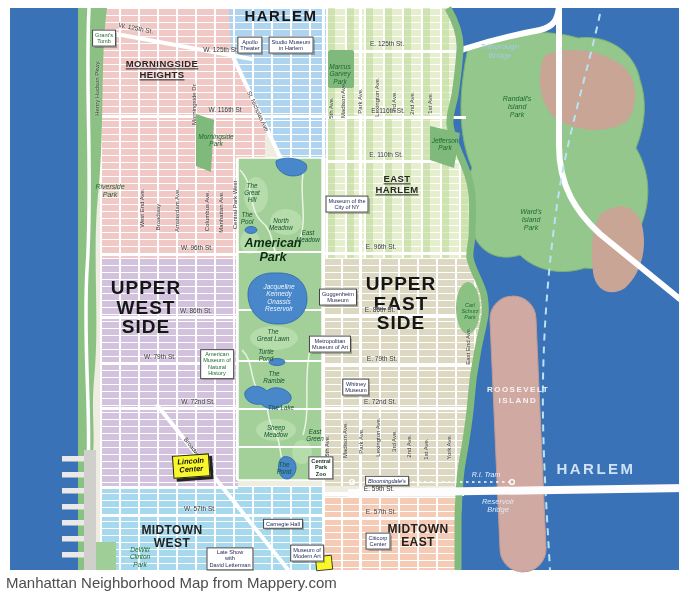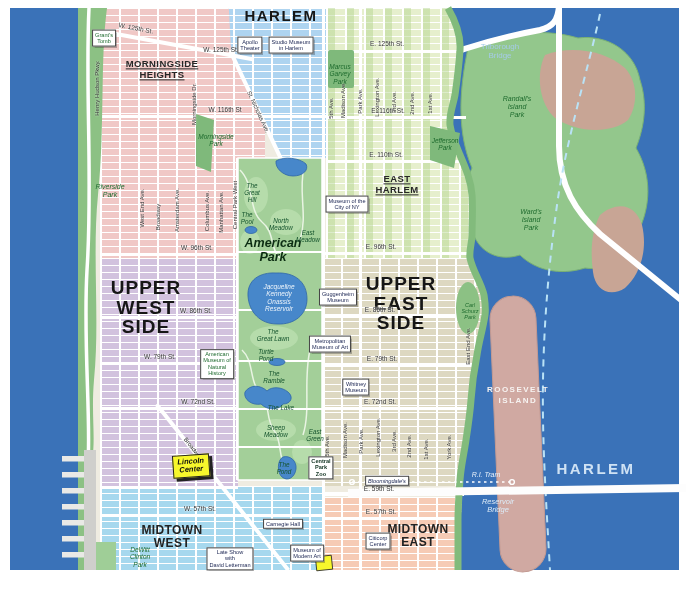--- a/index.html
+++ b/index.html
@@ -313,13 +313,14 @@
 Zoo</div>
       <div class="lbl lc" style="left: 191px; top: 466px; transform: translate(-50%, -50%) rotate(-4deg);">Lincoln
 Center</div>
       <div class="lbl wt" style="left: 477px; top: 52px; transform: translate(-50%, -50%);">Triborough
 Bridge</div>
       <div class="lbl ww" style="left: 498px; top: 506px; transform: translate(-50%, -50%);">Reservoir
 Bridge</div>
       <div class="lbl ww2" style="left: 486px; top: 475px; transform: translate(-50%, -50%);">R.I. Tram</div>
     </div>
 
+  <div id="caption">Manhattan Neighborhood Map from Mappery.com</div>
 </div>
 
 </body></html>

